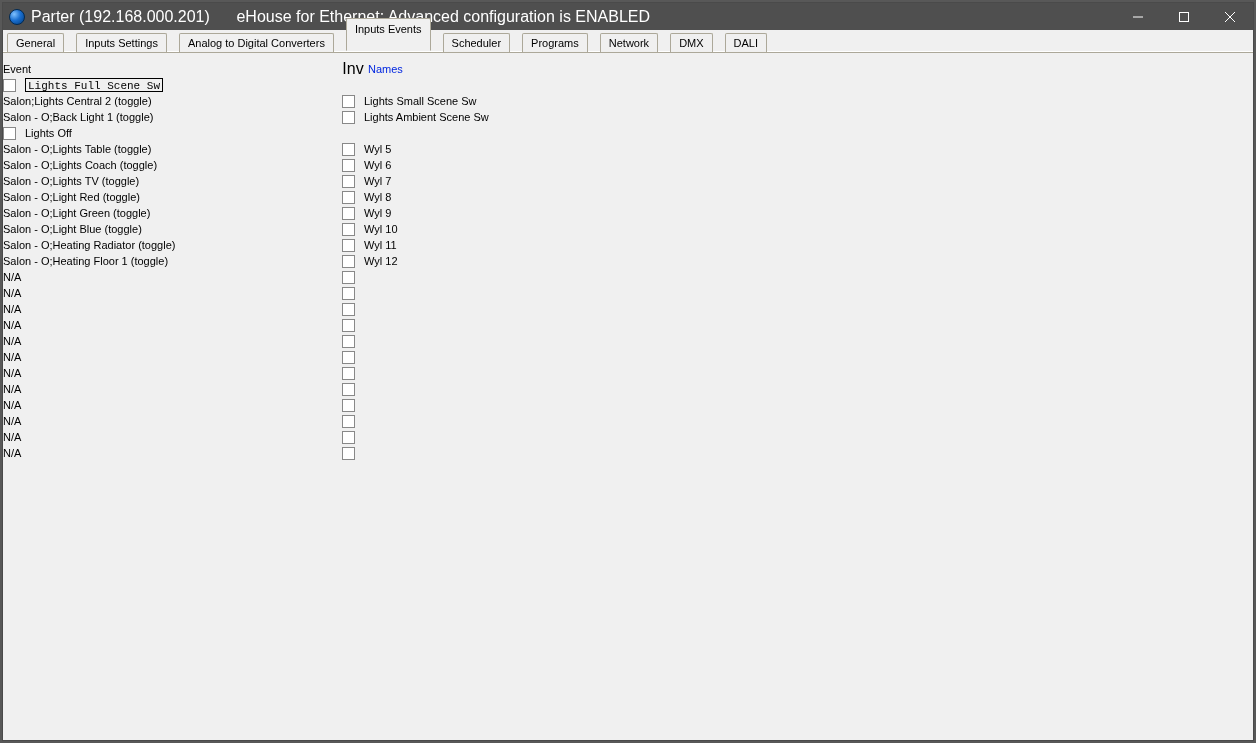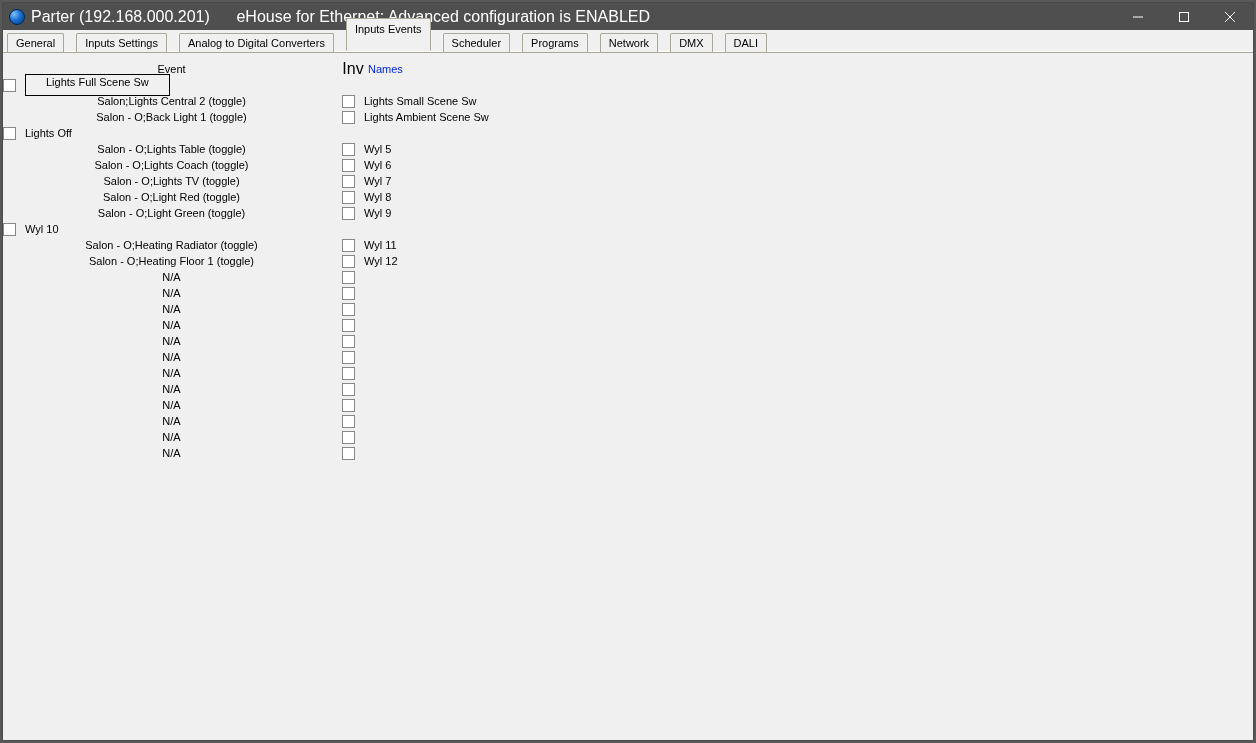--- a/index.html
+++ b/index.html
@@ -9,28 +9,28 @@
   .titlebar .title-text{white-space:pre}
   .titlebar .spacer{flex:1}
   .win-btn{width:46px;height:27px;display:flex;align-items:center;justify-content:center;color:#fff;font-size:14px}
   .tabstrip{height:21px;background:#f0f0f0;border-bottom:1px solid #fff;display:flex;align-items:flex-end;padding-left:4px}
   .tab{padding:3px 8px 3px 8px;font-size:11px;color:#000;border:1px solid #aca899;border-bottom:none;background:#f0f0f0;margin-right:12px;position:relative;top:1px;border-top-left-radius:2px;border-top-right-radius:2px}
   .tab.active{background:#f0f0f0;border-bottom:1px solid #f0f0f0;top:0;padding-top:4px;padding-bottom:15px;z-index:2}
   .tabstrip-border{height:1px;background:#aca899}
   .content{flex:1;position:relative;padding-top:8px}
   .grid{position:absolute;left:0;top:8px}
   .hdr-row,.row{display:flex;align-items:center;height:16px}
-  .col-event{width:337px;text-align:center;padding-right:2px;color:#000}
+  .col-event{width:337px;text-align:left;padding-right:2px;color:#000}
   .col-inv{width:18px;display:flex;justify-content:flex-start;align-items:center}
   .col-name{padding-left:4px;color:#000;white-space:nowrap}
   .hdr-row .col-event{color:#000}
   .hdr-row .col-inv{color:#000;justify-content:center;font-size:16px}
   .hdr-row .col-name{color:#0026e0}
   .chk{width:13px;height:13px;border:1px solid #888;background:#fff;box-sizing:border-box}
-  .name-input{border:1px solid #000;padding:0 20px;height:22px;line-height:14px;font-size:11px;font-family:Liberation Sans, sans-serif;min-width:98px;background:#f0f0f0;box-sizing:border-box}
+  .name-input{border:1px solid #000;padding:0 2px;height:14px;line-height:14px;font-size:11px;font-family:Liberation Mono, monospace;min-width:98px;background:#f0f0f0;box-sizing:border-box}
 </style>
 </head>
 <body>
 
 <div class="window">
 
   <div class="titlebar">
     <div class="app-icon"></div>
     <div class="title-text">Parter (192.168.000.201)      eHouse for Ethernet: Advanced configuration is ENABLED</div>
     <div class="spacer"></div>
@@ -129,20 +129,21 @@
             <div class="col-name"><span>Wyl 8</span></div>
           </div>
           <div class="row">
             <div class="col-event">Salon - O;Light Green (toggle)</div>
             <div class="col-inv">
               <div class="chk"></div>
             </div>
             <div class="col-name"><span>Wyl 9</span></div>
           </div>
           <div class="row">
+            <div class="col-event">Salon - O;Light Blue (toggle)</div>
             <div class="col-inv">
               <div class="chk"></div>
             </div>
             <div class="col-name"><span>Wyl 10</span></div>
           </div>
           <div class="row">
             <div class="col-event">Salon - O;Heating Radiator (toggle)</div>
             <div class="col-inv">
               <div class="chk"></div>
             </div>

